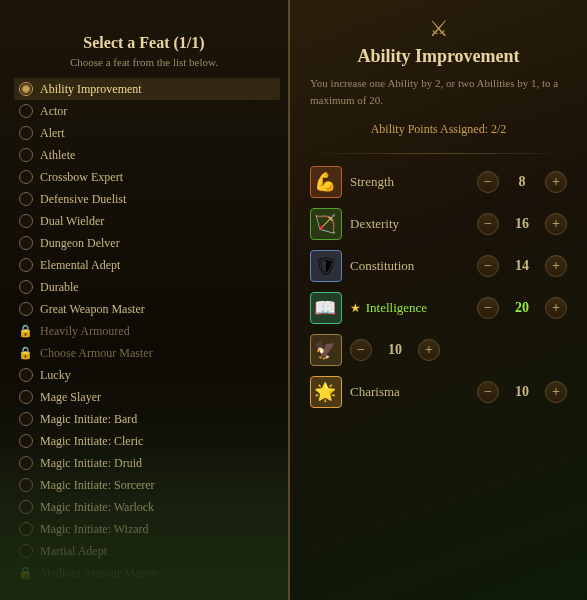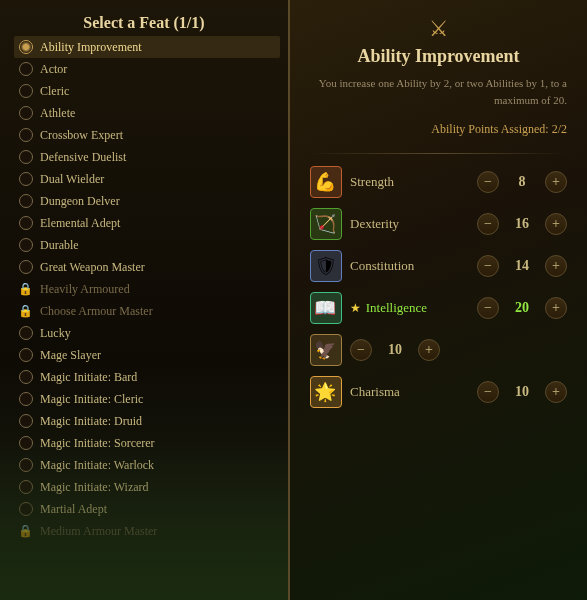--- a/index.html
+++ b/index.html
@@ -36,20 +36,21 @@
       background: linear-gradient(0deg, #1a2a10 0%, transparent 100%);
       pointer-events: none;
     }
 
     .panel-title {
       color: #e8d5a0;
       font-size: 16px;
       font-weight: bold;
       text-align: center;
       margin-bottom: 4px;
+      margin-top: 20px;
     }
 
     .panel-subtitle {
       color: #9a8a6a;
       font-size: 11px;
       text-align: center;
       margin-bottom: 10px;
     }
 
     .feat-list {
@@ -152,29 +153,29 @@
       color: #e8d5a0;
       font-size: 18px;
       font-weight: bold;
       text-align: center;
       margin-bottom: 8px;
     }
 
     .ability-desc {
       color: #9a8a6a;
       font-size: 11px;
-      text-align: right;
+      text-align: left;
       line-height: 1.5;
       margin-bottom: 14px;
     }
 
     .points-assigned {
       color: #9a8a6a;
       font-size: 12px;
-      text-align: right;
+      text-align: center;
       margin-bottom: 16px;
     }
 
     .points-assigned span {
       color: #c8a050;
     }
 
     .ability-row {
       display: flex;
       align-items: center;
@@ -241,38 +242,39 @@
       height: 1px;
       background: linear-gradient(90deg, transparent, #5a4a2a, transparent);
       margin: 12px 0;
     }
   </style>
 </head>
 <body>
 
 <div class="left-panel">
   <div class="panel-title">Select a Feat (1/1)</div>
+  <div class="panel-subtitle">Choose a feat from the list below.</div>
   <div class="feat-list" id="feat-list">
       <div class="feat-item selected">
         <div class="feat-icon">
           <div class="radio-circle checked"></div>
         </div>
         <span class="feat-name">Ability Improvement</span>
       </div>
       <div class="feat-item">
         <div class="feat-icon">
           <div class="radio-circle"></div>
         </div>
         <span class="feat-name">Actor</span>
       </div>
       <div class="feat-item">
         <div class="feat-icon">
           <div class="radio-circle"></div>
         </div>
-        <span class="feat-name">Cleric</span>
+        <span class="feat-name">Alert</span>
       </div>
       <div class="feat-item">
         <div class="feat-icon">
           <div class="radio-circle"></div>
         </div>
         <span class="feat-name">Athlete</span>
       </div>
       <div class="feat-item">
         <div class="feat-icon">
           <div class="radio-circle"></div>

